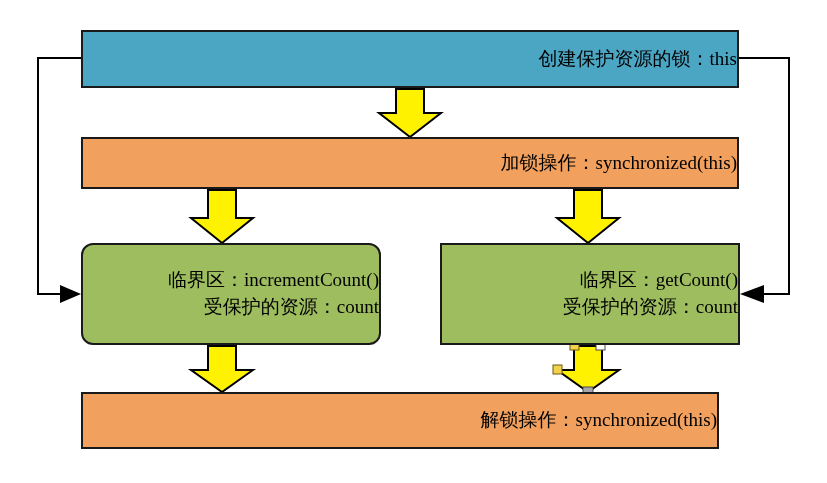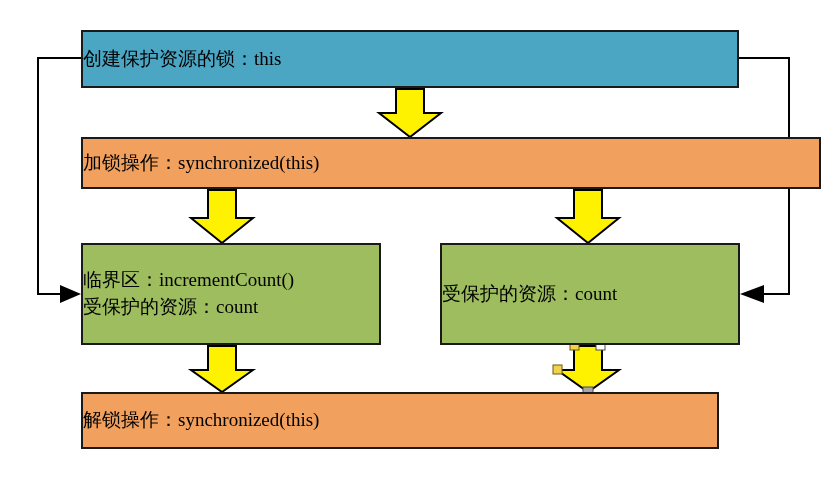--- a/index.html
+++ b/index.html
@@ -18,51 +18,52 @@
     width: 827px;
     height: 483px;
     background: #ffffff;
   }
   .node {
     position: absolute;
     box-sizing: border-box;
     border: 2px solid #1a1a1a;
     display: flex;
     flex-direction: column;
-    align-items: flex-start;
+    align-items: flex-end;
     justify-content: center;
     text-align: center;
     color: #000000;
     font-size: 19px;
     line-height: 1.42;
     white-space: pre;
   }
   .node .line {
     display: block;
   }
   #node-create-lock {
     left: 81px;
     top: 30px;
     width: 658px;
     height: 58px;
     background: #4BA6C4;
   }
   #node-lock-op {
     left: 81px;
     top: 137px;
-    width: 740px;
+    width: 658px;
     height: 52px;
     background: #F2A05E;
   }
   #node-critical-left {
     left: 81px;
     top: 243px;
     width: 300px;
     height: 102px;
     background: #9DBD5E;
+    border-radius: 12px;
   }
   #node-critical-right {
     left: 440px;
     top: 243px;
     width: 300px;
     height: 102px;
     background: #9DBD5E;
   }
   #node-unlock-op {
     left: 81px;
@@ -163,20 +164,21 @@
   <div class="node" id="node-lock-op">
     <span class="line">加锁操作：synchronized(this)</span>
   </div>
 
   <div class="node" id="node-critical-left">
     <span class="line">临界区：incrementCount()</span>
     <span class="line">受保护的资源：count</span>
   </div>
 
   <div class="node" id="node-critical-right">
+    <span class="line">临界区：getCount()</span>
     <span class="line">受保护的资源：count</span>
   </div>
 
   <div class="node" id="node-unlock-op">
     <span class="line">解锁操作：synchronized(this)</span>
   </div>
 
 </div>
 
 </body></html>

